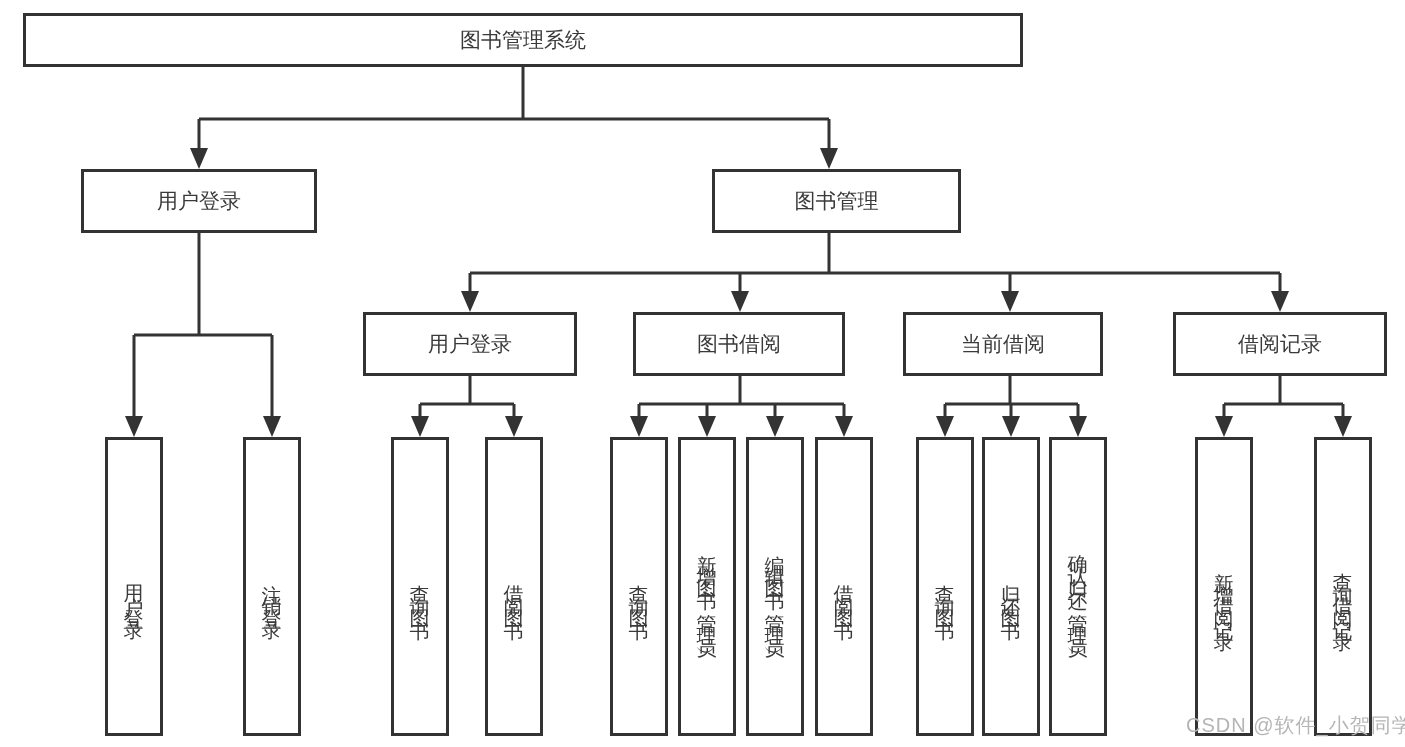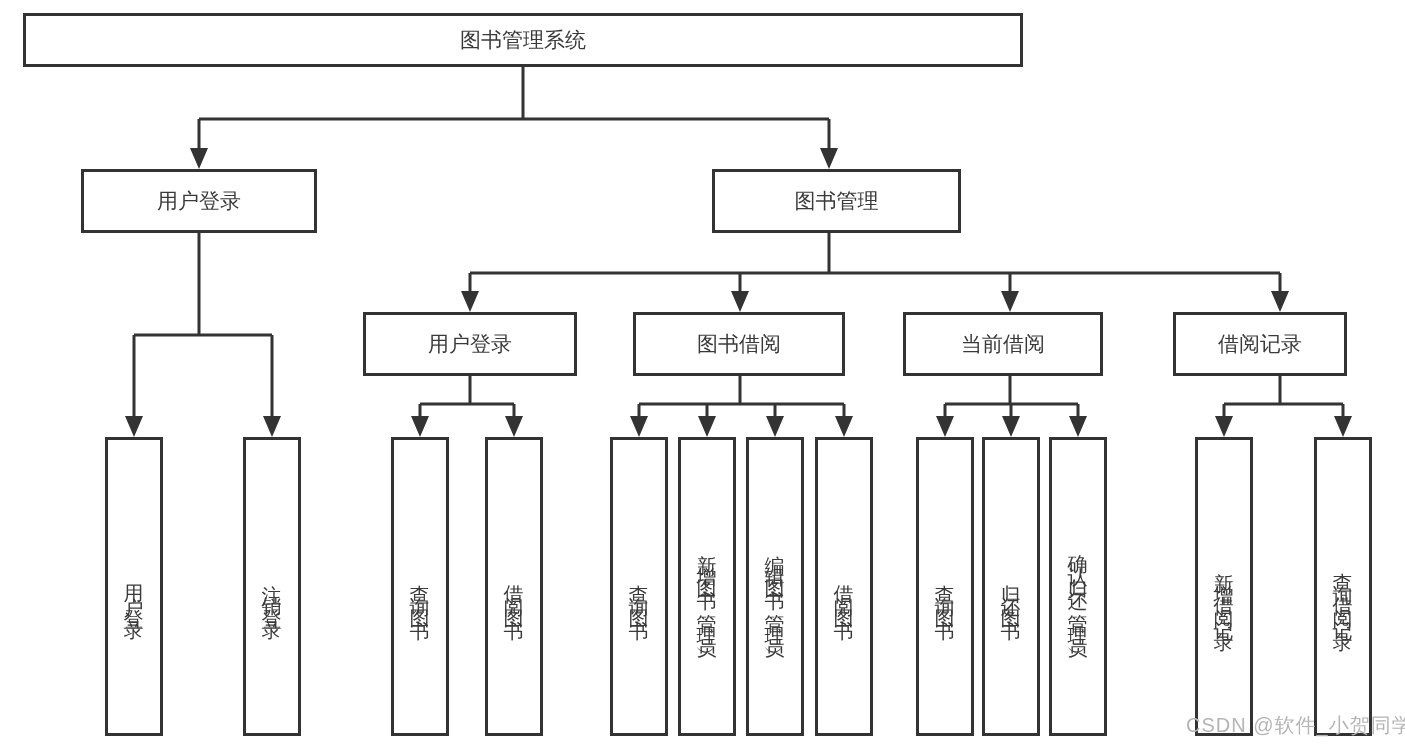--- a/index.html
+++ b/index.html
@@ -102,21 +102,21 @@
 
   <div class="node h" style="left:363px;top:312px;width:214px;height:64px">
     <span>用户登录</span>
   </div>
   <div class="node h" style="left:633px;top:312px;width:212px;height:64px">
     <span>图书借阅</span>
   </div>
   <div class="node h" style="left:903px;top:312px;width:200px;height:64px">
     <span>当前借阅</span>
   </div>
-  <div class="node h" style="left:1173px;top:312px;width:174px;height:64px">
+  <div class="node h" style="left:1173px;top:312px;width:214px;height:64px">
     <span>借阅记录</span>
   </div>
 
   <div class="node v" style="left:105px;top:437px;width:58px;height:299px">
     <span>用户登录</span>
   </div>
   <div class="node v" style="left:243px;top:437px;width:58px;height:299px">
     <span>注销登录</span>
   </div>
 

